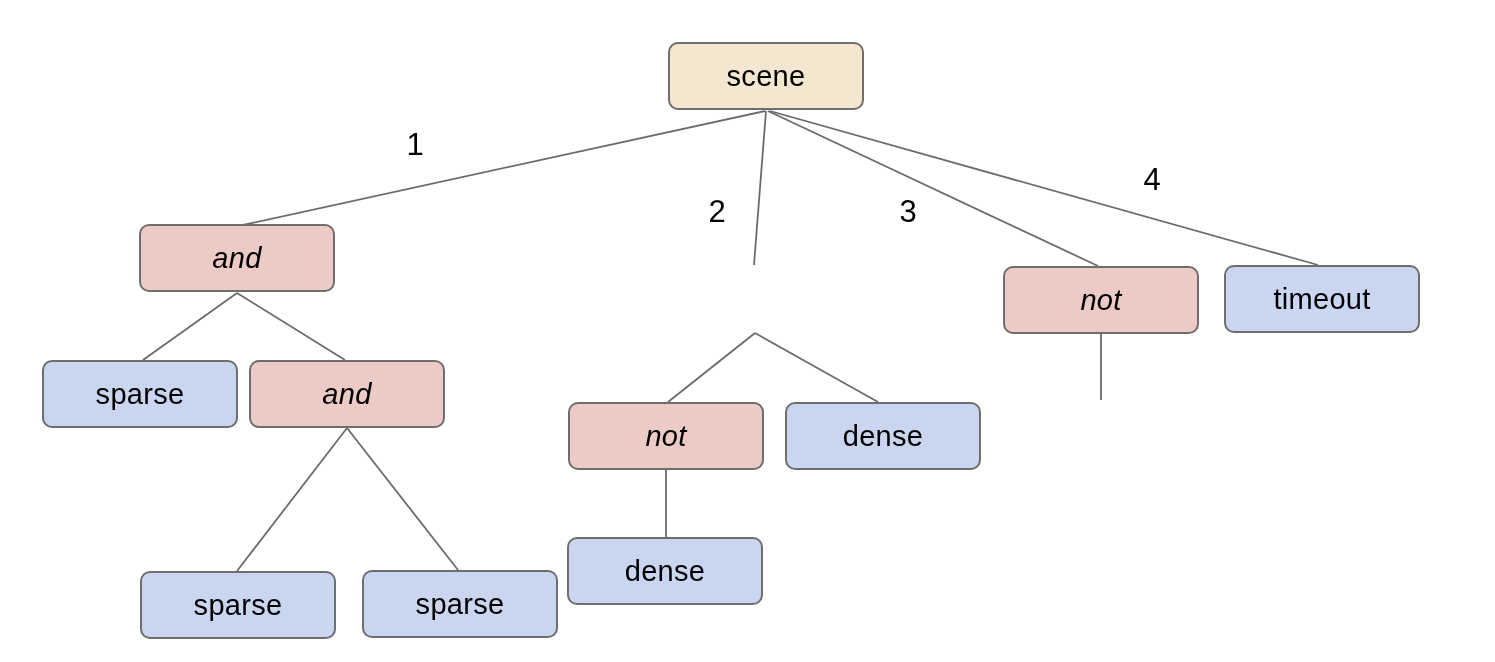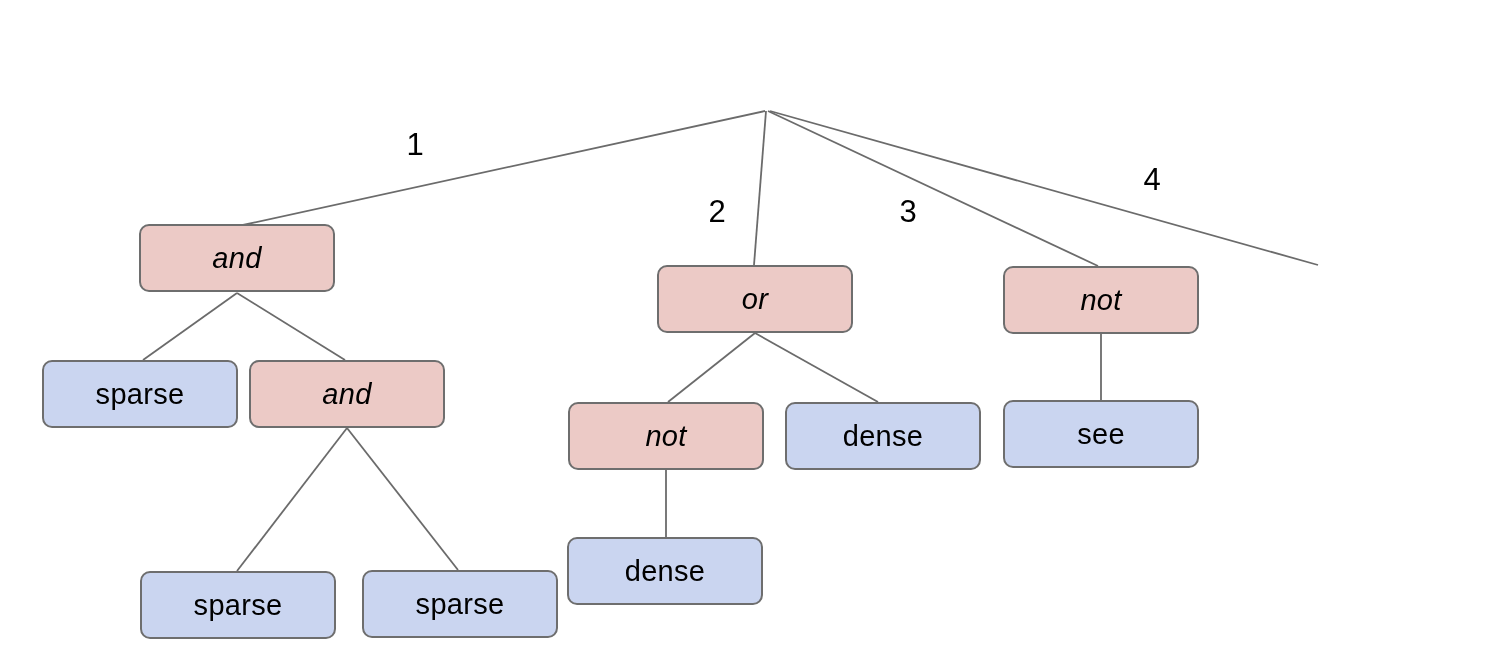--- a/index.html
+++ b/index.html
@@ -69,37 +69,37 @@
     <line x1="755" y1="333" x2="878" y2="402"></line>
     <line x1="666" y1="470" x2="666" y2="537"></line>
     <line x1="1101" y1="334" x2="1101" y2="400"></line>
   </svg>
 
   <div class="edge-label" style="left:398px; top:127px">1</div>
   <div class="edge-label" style="left:700px; top:194px">2</div>
   <div class="edge-label" style="left:891px; top:194px">3</div>
   <div class="edge-label" style="left:1135px; top:162px">4</div>
 
+  <div class="node root" style="left:668px; top:42px">scene</div>
 
   <div class="node operator" style="left:139px; top:224px">and</div>
 
-  <div class="node operator" style="left:657px; top:265px">or</div>
 
   <div class="node operator" style="left:1003px; top:266px">not</div>
 
+  <div class="node leaf" style="left:1224px; top:265px">timeout</div>
 
   <div class="node leaf" style="left:42px; top:360px">sparse</div>
 
   <div class="node operator" style="left:249px; top:360px">and</div>
 
   <div class="node operator" style="left:568px; top:402px">not</div>
 
   <div class="node leaf" style="left:785px; top:402px">dense</div>
 
-  <div class="node leaf" style="left:1003px; top:400px">see</div>
 
   <div class="node leaf" style="left:567px; top:537px">dense</div>
 
   <div class="node leaf" style="left:140px; top:571px">sparse</div>
 
   <div class="node leaf" style="left:362px; top:570px">sparse</div>
 
 </div>
 
 </body></html>

